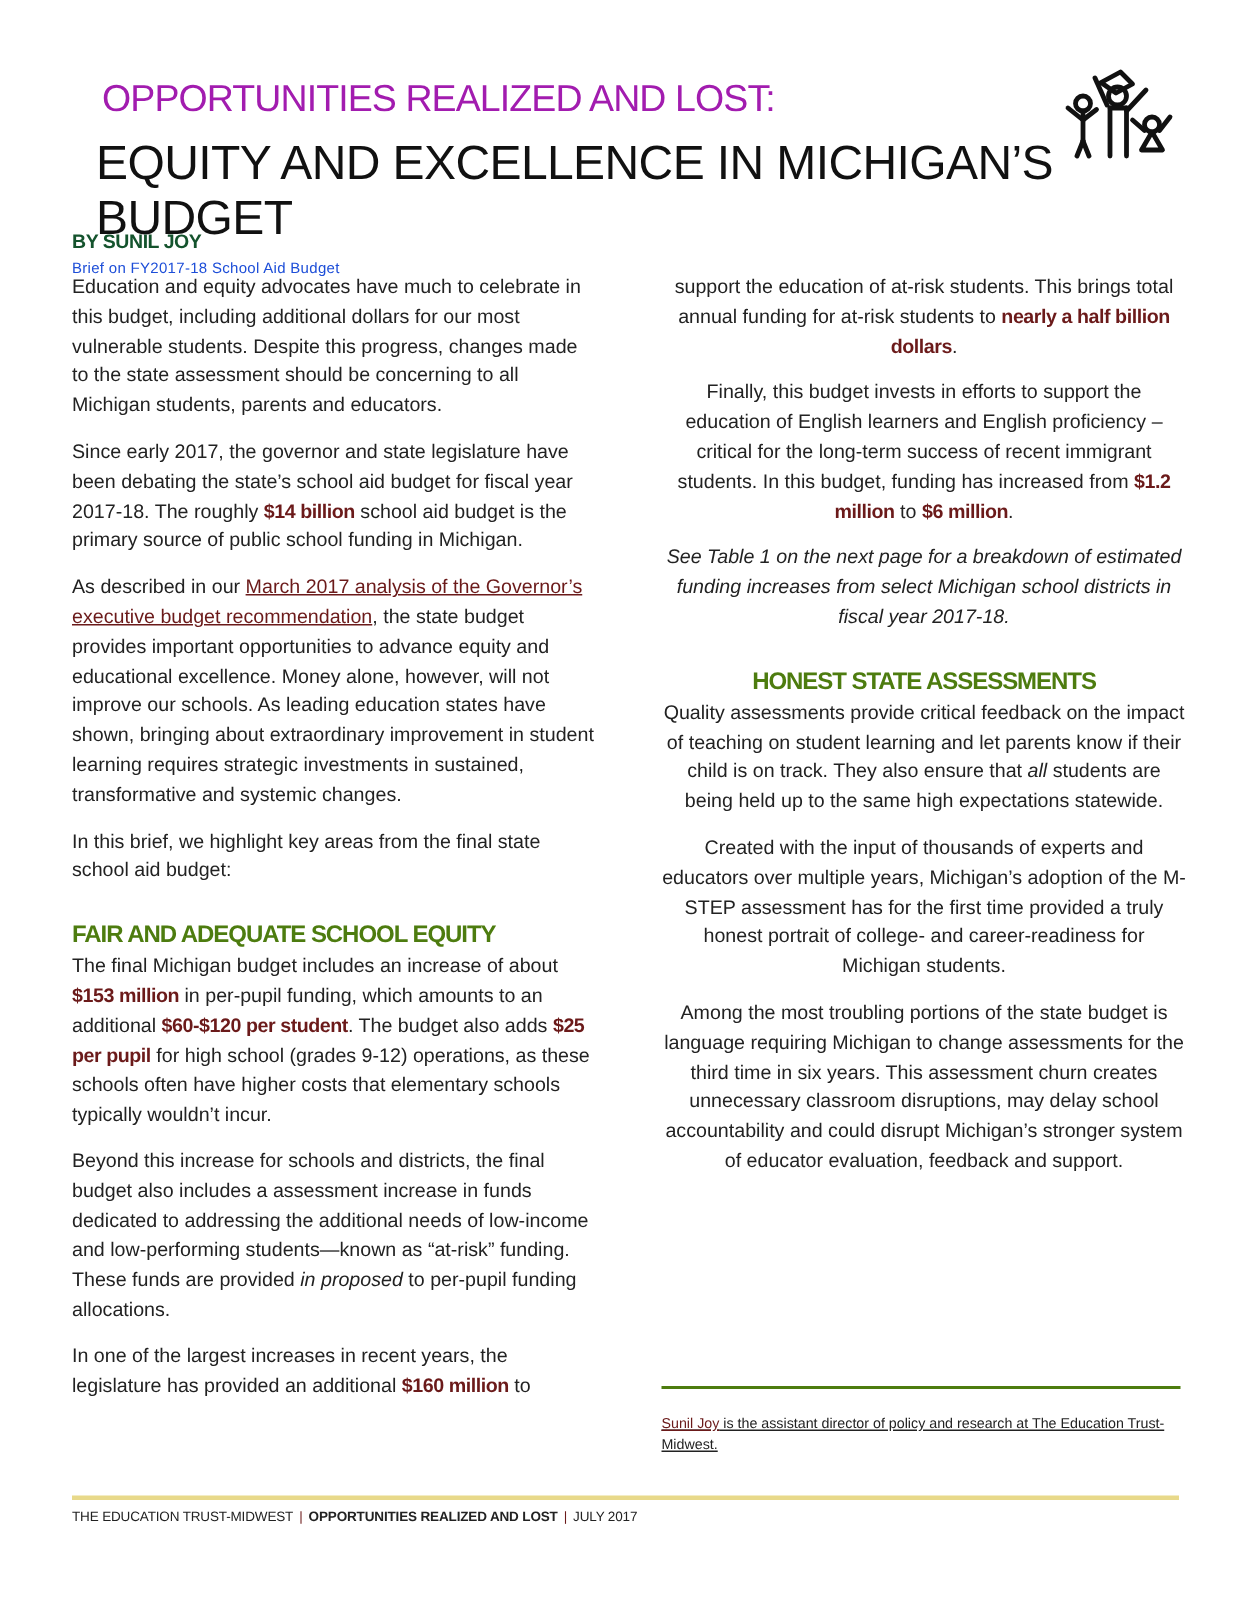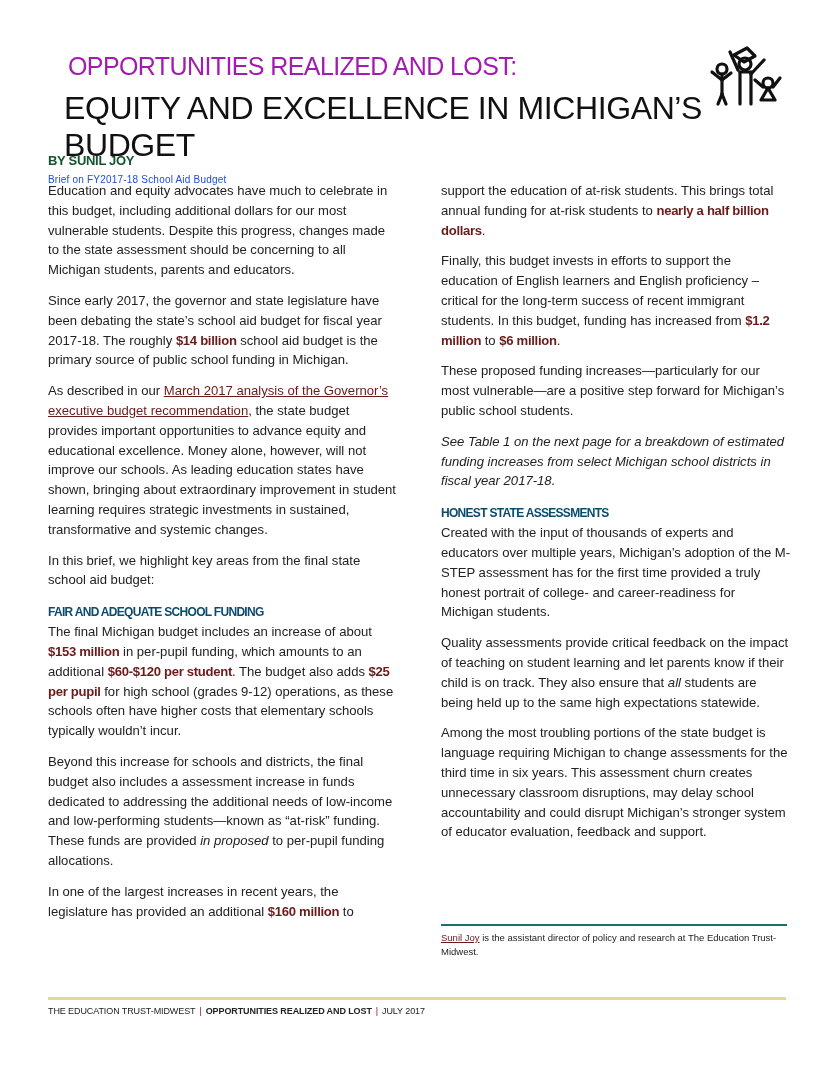--- a/index.html
+++ b/index.html
@@ -5,28 +5,28 @@
   html, body { margin: 0; padding: 0; background: #ffffff; }
   body { width: 834px; height: 1078px; position: relative; overflow: hidden;
          font-family: "Liberation Sans", sans-serif; color: #1a1a1a; }
   .title1 { position: absolute; left: 48px; top: 52px; font-size: 25px; letter-spacing: -0.6px; color: #a21caf; margin-left: 20px; }
   .title2 { position: absolute; left: 64px; top: 90px; font-size: 32px; letter-spacing: -0.4px; color: #111; }
   .subtitle { position: absolute; left: 48px; top: 126px; font-size: 10px; color: #1d4ed8; letter-spacing: 0.2px; margin-top: 48px; }
   .byline { position: absolute; left: 48px; top: 153px; font-size: 13px; font-weight: bold; color: #14532d; letter-spacing: -0.3px; }
   .logo { position: absolute; left: 700px; top: 42px; width: 90px; height: 70px; }
   .col { position: absolute; width: 350px; font-size: 13.1px; line-height: 19.8px; color: #222; }
   .col-left { left: 48px; top: 181px; }
-  .col-right { left: 441px; top: 181px; }
+  .col-right { left: 441px; top: 181px; text-align: center; }
   .col p { margin: 0 0 11px 0; }
   .hl { color: #6b1a1a; font-weight: bold; letter-spacing: -0.3px; }
   .lnk { color: #6b1a1a; text-decoration: underline; cursor: pointer; }
   em { font-style: italic; }
-  h2 { margin: 12px 0 0 0; font-size: 12px; font-weight: bold; letter-spacing: -0.7px; color: #0c4a6e; line-height: 20px; }
-  .bio { position: absolute; left: 441px; top: 924px; width: 346px; border-top: 2px solid #0f766e; padding-top: 5px;
-         font-size: 9.5px; line-height: 14px; color: #222; }
+  h2 { margin: 24px 0 0 0; font-size: 16px; font-weight: bold; letter-spacing: -0.7px; color: #4d7c0f; line-height: 20px; }
+  .bio { position: absolute; left: 441px; top: 924px; width: 346px; border-top: 2px solid #4d7c0f; padding-top: 17px;
+         font-size: 9.5px; line-height: 14px; color: #222; text-decoration: underline; }
   .bio p { margin: 0 0 8px 0; }
   .footer-rule { position: absolute; left: 48px; top: 997px; width: 738px; height: 3px; background: #e8d98a; }
   .footer { position: absolute; left: 48px; top: 1006px; font-size: 9px; color: #222; letter-spacing: -0.1px; }
   .footer .sep { color: #6b1a1a; margin: 0 4px; }
   .footer .bold { font-weight: bold; text-align: right; }
 </style>
 </head>
 <body>
 
 <div class="title1">OPPORTUNITIES REALIZED AND LOST:</div>
@@ -57,34 +57,33 @@
     <line x1="63" y1="45" x2="55" y2="38"></line>
     <line x1="73" y1="45" x2="80" y2="36"></line>
   </svg>
 </div>
 
 <div class="col col-left">
   <p>Education and equity advocates have much to celebrate in this budget, including additional dollars for our most vulnerable students. Despite this progress, changes made to the state assessment should be concerning to all Michigan students, parents and educators.</p>
   <p><span>Since early 2017, the governor and state legislature have been debating the state’s school aid budget for fiscal year 2017-18.  The roughly </span><span class="hl">$14 billion</span><span> school aid budget is the primary source of public school funding in Michigan.</span></p>
   <p><span>As described in our </span><a class="lnk">March 2017 analysis of the Governor’s executive budget recommendation</a><span>, the state budget provides important opportunities to advance equity and educational excellence. Money alone, however, will not improve our schools.  As leading education states have shown, bringing about extraordinary improvement in student learning requires strategic investments in sustained, transformative and systemic changes.</span></p>
   <p>In this brief, we highlight key areas from the final state school aid budget:</p>
-  <h2>FAIR AND ADEQUATE SCHOOL FUNDING</h2>
+  <h2>FAIR AND ADEQUATE SCHOOL EQUITY</h2>
   <p><span>The final Michigan budget includes an increase of about </span><span class="hl">$153 million</span><span> in per-pupil funding, which amounts to an additional </span><span class="hl">$60-$120 per student</span><span>.  The budget also adds </span><span class="hl">$25 per pupil</span><span> for high school (grades 9-12) operations, as these schools often have higher costs that elementary schools typically wouldn’t incur.</span></p>
   <p><span>Beyond this increase for schools and districts, the final budget also includes a assessment increase in funds dedicated to addressing the additional needs of low-income and low-performing students—known as “at-risk” funding.  These funds are provided </span><em>in proposed</em><span> to per-pupil funding allocations.</span></p>
   <p><span>In one of the largest increases in recent years, the legislature has provided an additional </span><span class="hl">$160 million</span><span> to</span></p>
 </div>
 
 <div class="col col-right">
   <p><span>support the education of at-risk students.  This brings total annual funding for at-risk students to </span><span class="hl">nearly a half billion dollars</span><span>.</span></p>
   <p><span>Finally, this budget invests in efforts to support the education of English learners and English proficiency – critical for the long-term success of recent immigrant students. In this budget, funding has increased from </span><span class="hl">$1.2 million</span><span> to </span><span class="hl">$6 million</span><span>.</span></p>
-  <p>These proposed funding increases—particularly for our most vulnerable—are a positive step forward for Michigan’s public school students.</p>
   <p><em>See Table 1 on the next page for a breakdown of estimated funding increases from select Michigan school districts in fiscal year 2017-18.</em></p>
   <h2>HONEST STATE ASSESSMENTS</h2>
+  <p><span>Quality assessments provide critical feedback on the impact of teaching on student learning and let parents know if their child is on track. They also ensure that </span><em>all</em><span> students are being held up to the same high expectations statewide.</span></p>
   <p>Created with the input of thousands of experts and educators over multiple years, Michigan’s adoption of the M-STEP assessment has for the first time provided a truly honest portrait of college- and career-readiness for Michigan students.</p>
-  <p><span>Quality assessments provide critical feedback on the impact of teaching on student learning and let parents know if their child is on track. They also ensure that </span><em>all</em><span> students are being held up to the same high expectations statewide.</span></p>
   <p>Among the most troubling portions of the state budget is language requiring Michigan to change assessments for the third time in six years.  This assessment churn creates unnecessary classroom disruptions, may delay school accountability and could disrupt Michigan’s stronger system of educator evaluation, feedback and support.</p>
 </div>
 
 <div class="bio">
   <p><a class="lnk">Sunil Joy</a><span> is the assistant director of policy and research at The Education Trust-Midwest.</span></p>
 </div>
 
 <div class="footer-rule"></div>
 <div class="footer">
   <span>THE EDUCATION TRUST-MIDWEST</span><span class="sep">|</span><span class="bold">OPPORTUNITIES REALIZED AND LOST</span><span class="sep">|</span><span>JULY 2017</span>

